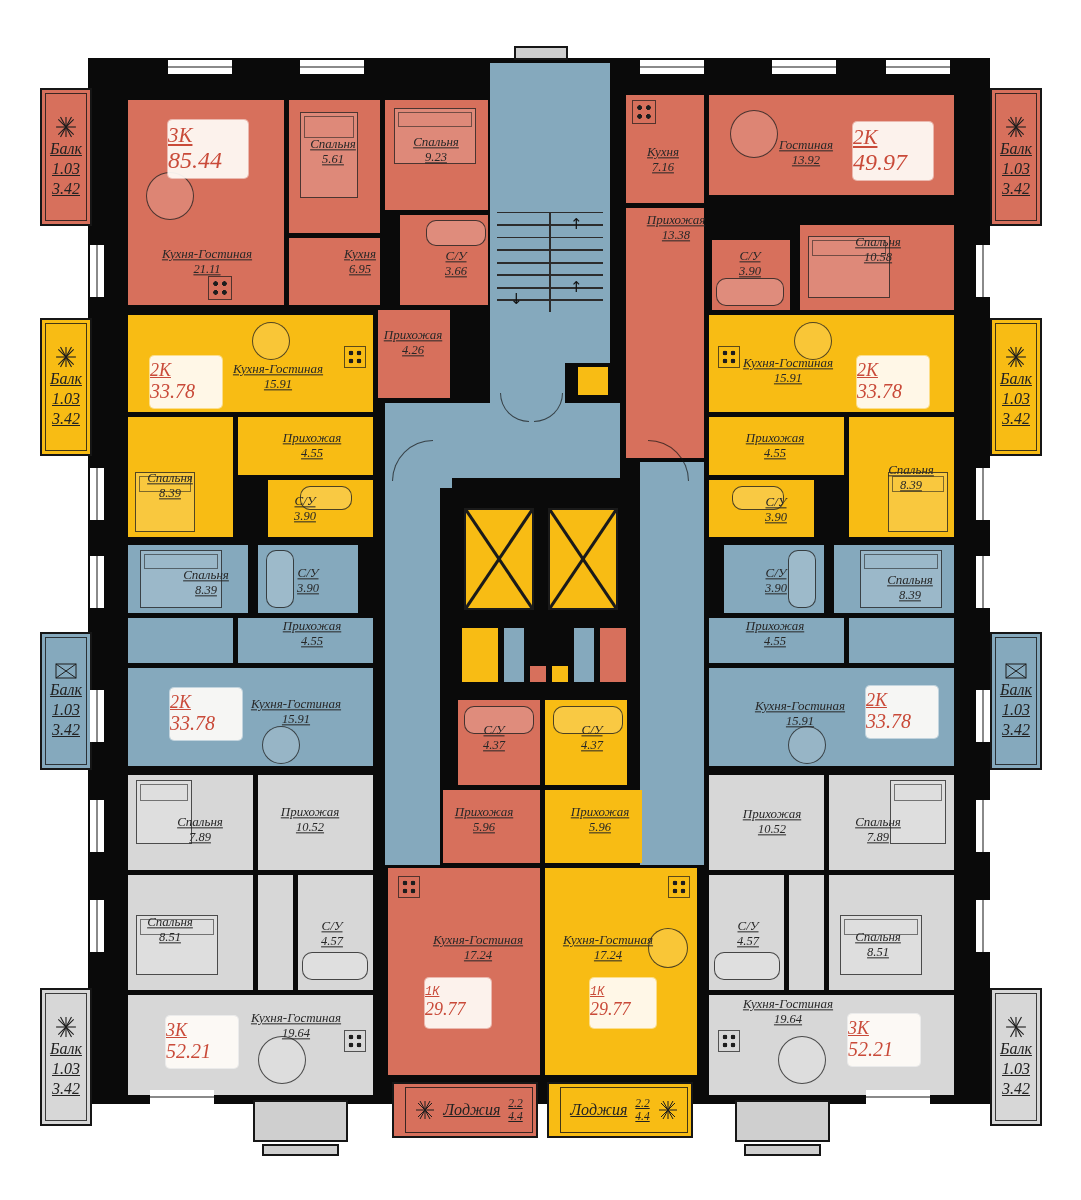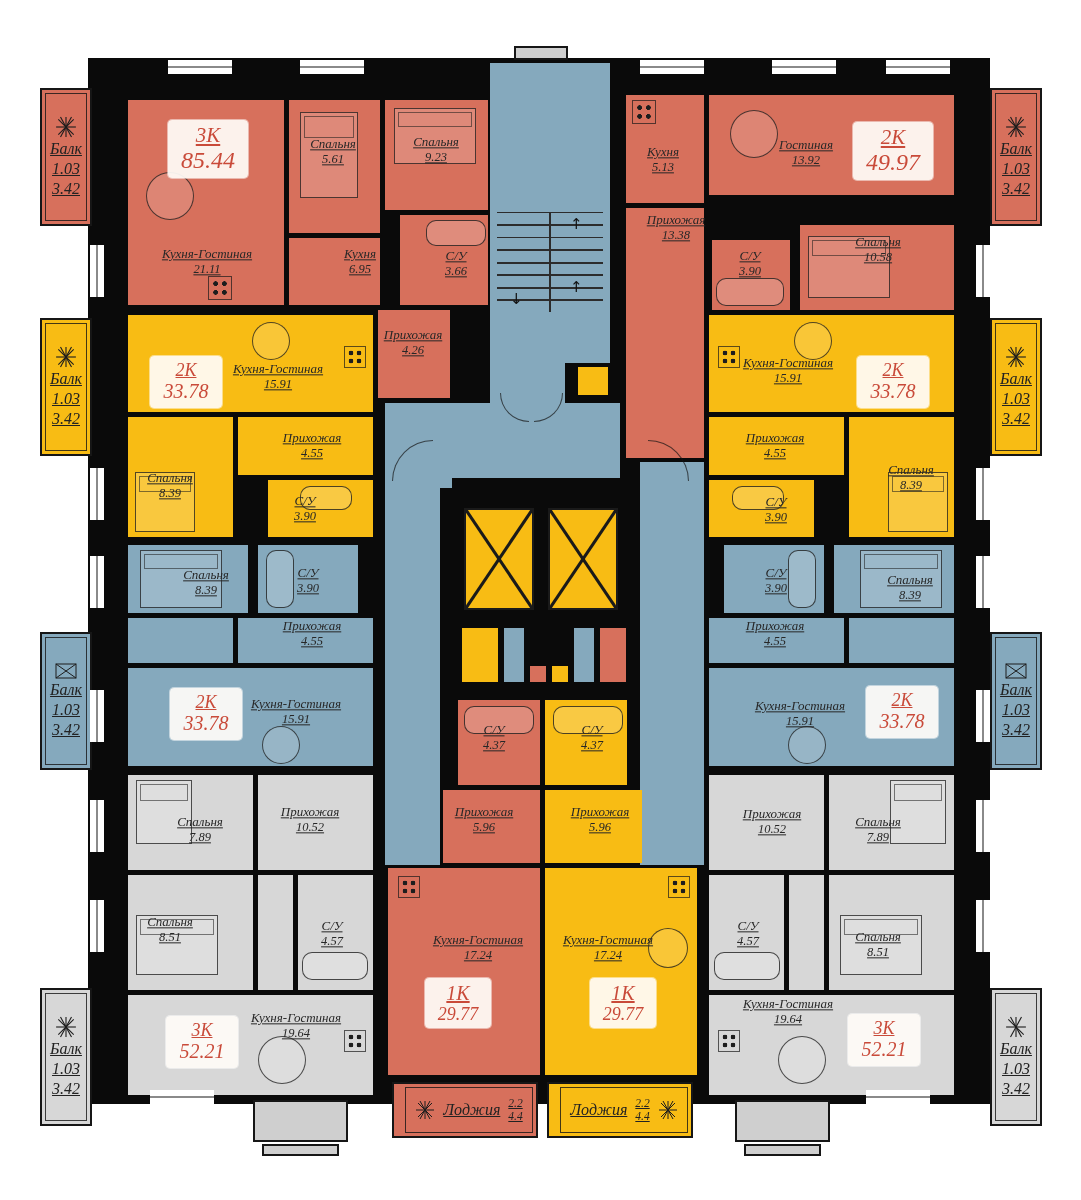--- a/index.html
+++ b/index.html
@@ -13,27 +13,27 @@
   .c-blu{background:#85A9BD;}
   .c-gry{background:#D7D7D7;}
   
   .rlabel{position:absolute;transform:translate(-50%,-50%);text-align:center;color:#272727;
           font-style:italic;line-height:1.15;white-space:nowrap;z-index:30;}
   .rlabel .rn,.rlabel .ra{display:block;text-decoration:underline;}
   .rlabel .rn{font-size:13px;}
   .rlabel .ra{font-size:12.5px;}
   
   .badge{position:absolute;background:rgba(255,252,248,.93);border-radius:4px;z-index:40;
-         display:flex;flex-direction:column;align-items:center;justify-content:center;
+         display:flex;flex-direction:column;align-items:flex-start;justify-content:center;
          box-shadow:0 0 0 1px rgba(255,255,255,.5);color:#C94A39;font-style:italic;}
   .badge .bt{font-size:18px;text-decoration:underline;line-height:1.1;}
   .badge .ba{font-size:20px;line-height:1.15;}
   .badge.lg .bt{font-size:21px;}
   .badge.lg .ba{font-size:24px;}
-  .badge.sm .bt{font-size:20px;}
+  .badge.sm .bt{font-size:12px;font-family:Liberation Mono, monospace;}
   .badge.sm .ba{font-size:18px;}
   
   .balc,.loggia{position:absolute;border:2px solid #161616;box-sizing:border-box;z-index:5;}
   .rail{position:absolute;inset:3px;border:1px solid rgba(20,20,20,.8);display:flex;
         flex-direction:column;align-items:center;justify-content:center;gap:1px;
         color:#222;font-style:italic;}
   .rail .bl{font-size:16px;line-height:1.2;text-decoration:underline;}
   .lg-row{flex-direction:row;gap:8px;margin-left:8px;}
   .frac{display:flex;flex-direction:column;align-items:center;}
   .frac span{font-size:11.5px;line-height:1.15;text-decoration:underline;color:#222;font-style:italic;}
@@ -154,21 +154,21 @@
   <div class="stove" style="left:208px;top:276px;width:22px;height:22px"></div>
   <div class="tbl" style="left:146px;top:172px;width:46px;height:46px"></div>
 
   <div class="room c-red" style="left:626px;top:95px;width:78px;height:108px"></div>
   <div class="room c-red" style="left:709px;top:95px;width:245px;height:100px"></div>
   <div class="room c-red" style="left:626px;top:208px;width:78px;height:250px"></div>
   <div class="room c-red" style="left:712px;top:240px;width:78px;height:70px"></div>
   <div class="room c-red" style="left:800px;top:225px;width:154px;height:85px"></div>
   <div class="rlabel" style="left:663px;top:160px">
       <span class="rn">Кухня</span>
-      <span class="ra">5.13</span>
+      <span class="ra">7.16</span>
     </div>
   <div class="rlabel" style="left:806px;top:153px">
       <span class="rn">Гостиная</span>
       <span class="ra">13.92</span>
     </div>
   <div class="rlabel" style="left:676px;top:228px">
       <span class="rn">Прихожая</span>
       <span class="ra">13.38</span>
     </div>
   <div class="rlabel" style="left:750px;top:264px">

